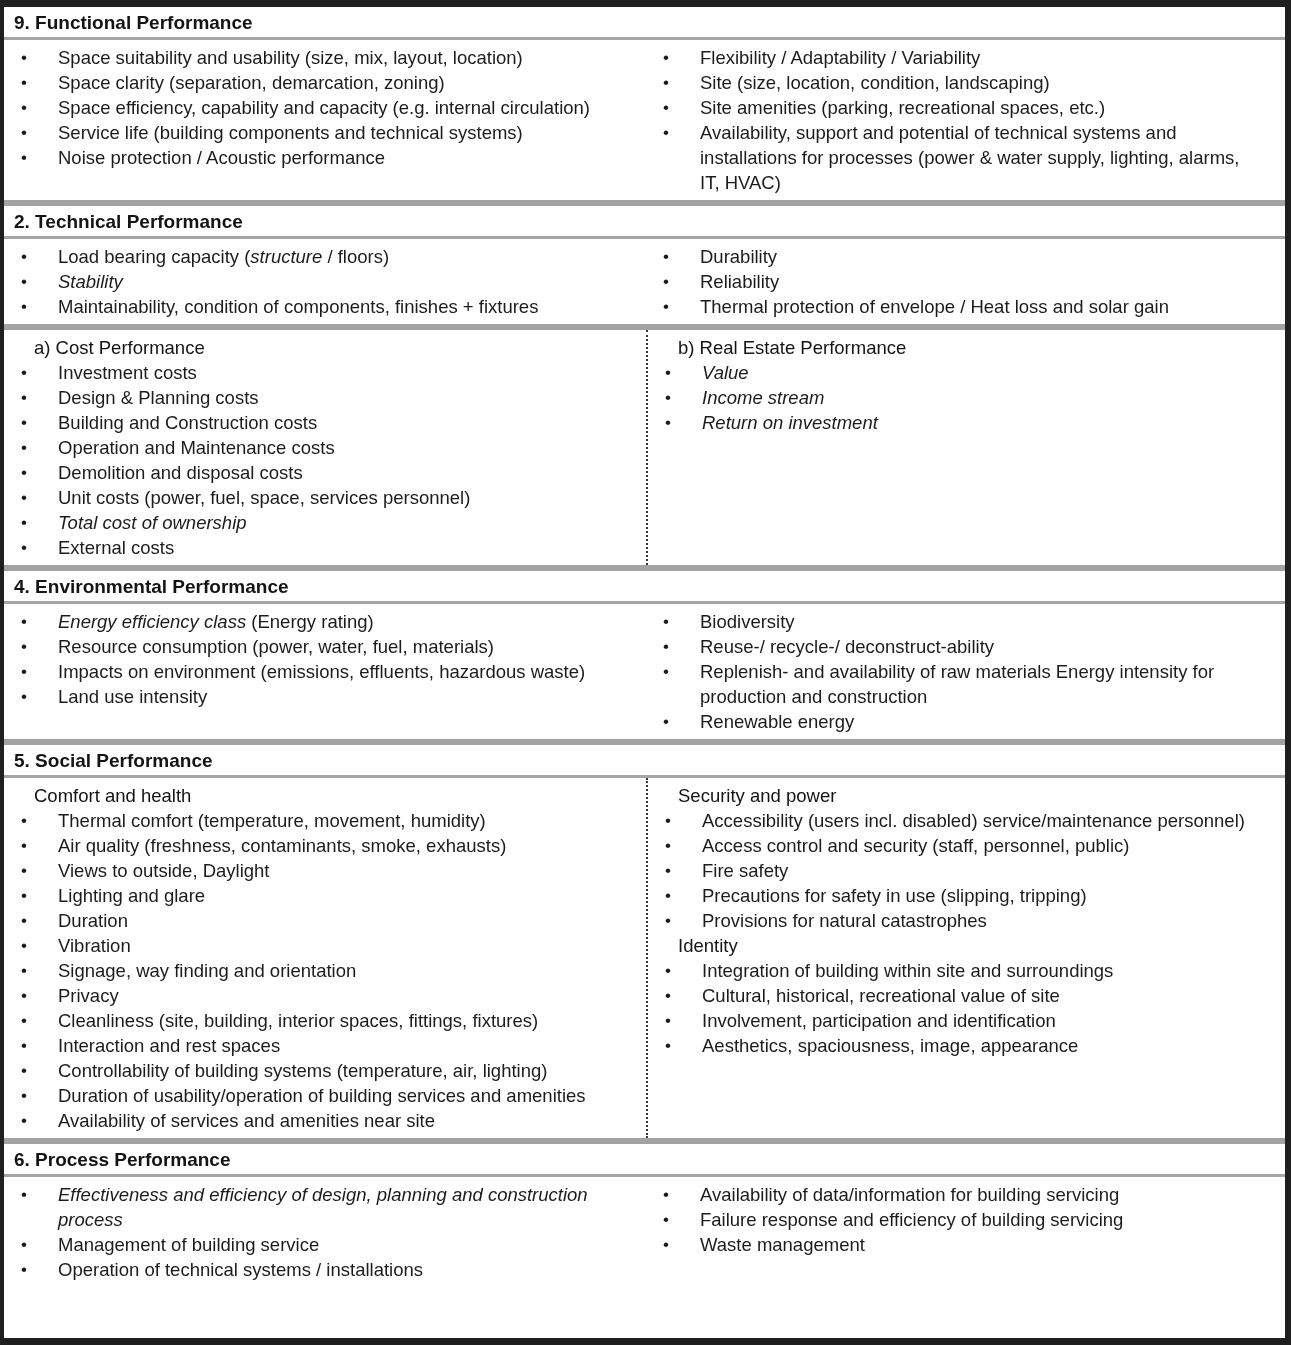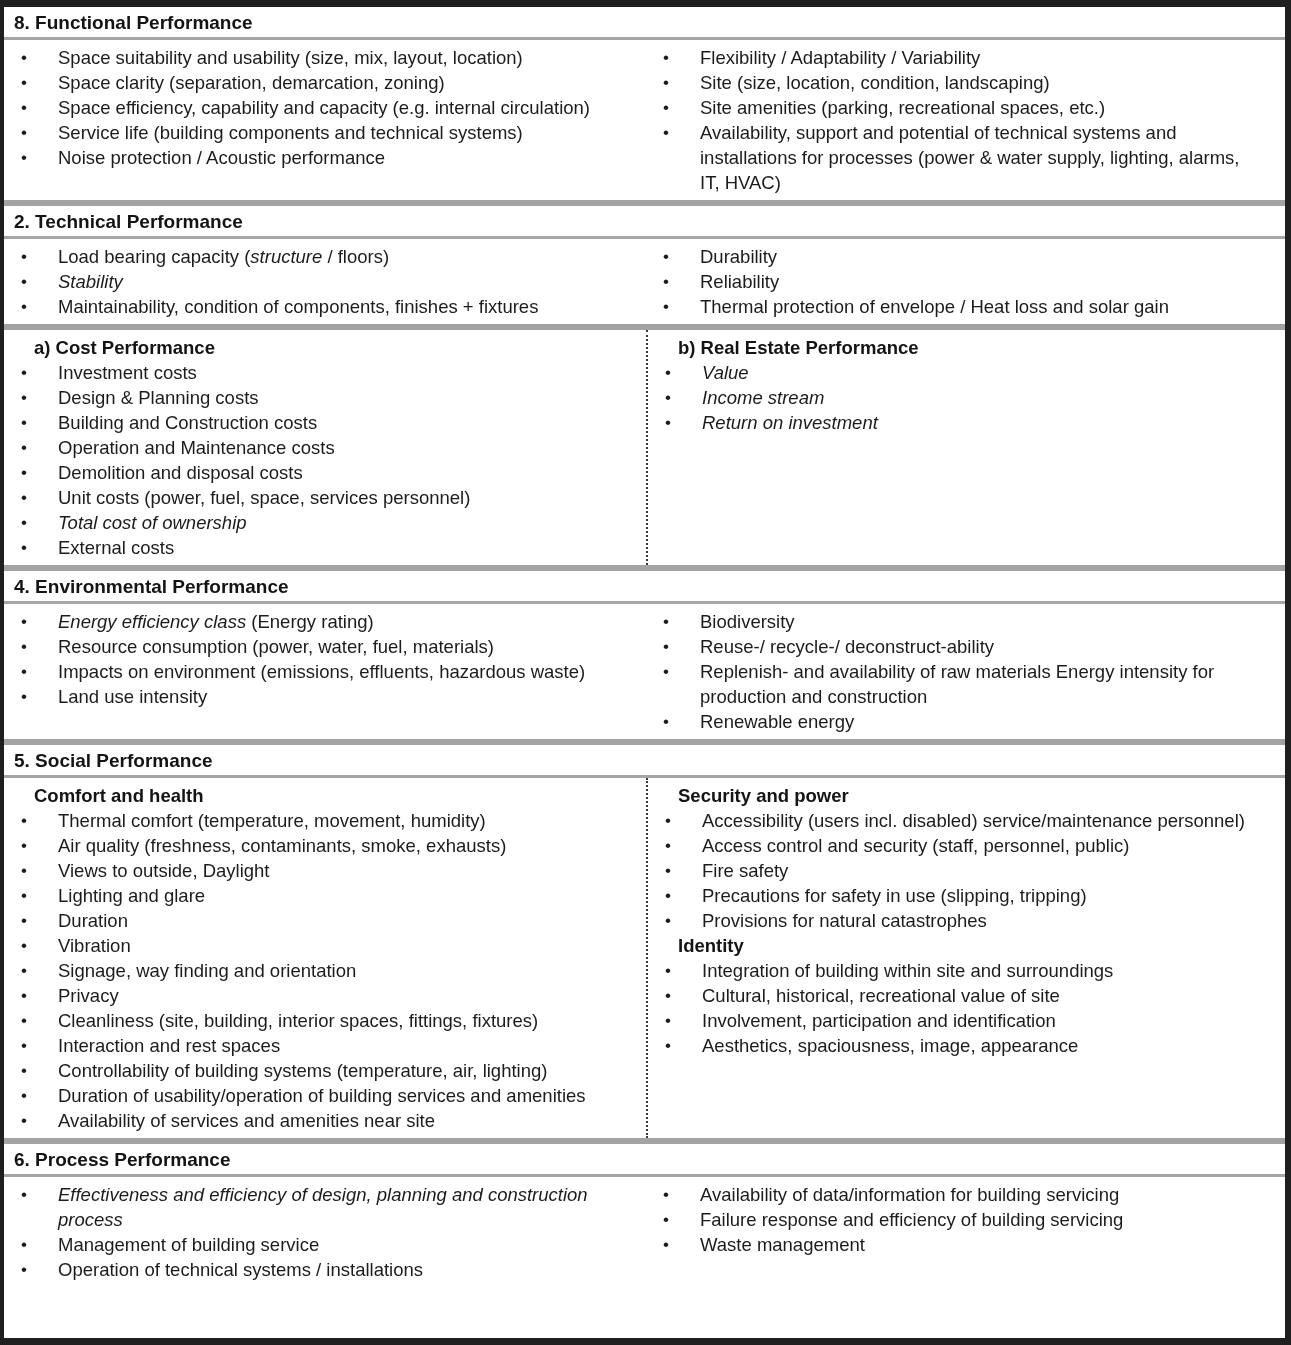--- a/index.html
+++ b/index.html
@@ -26,21 +26,21 @@
     line-height: 25px;
     color: #141414;
   }
   .sec-body { display: flex; align-items: stretch; }
   .col { box-sizing: border-box; padding: 5px 0; }
   .col.left { width: 642px; flex: 0 0 642px; }
   .col.right { flex: 1 1 auto; min-width: 0; }
   .sec-body.divided .col.right { border-left: 2px dotted #3a3a3a; }
   .group + .group { }
   .group-heading {
-    font-weight: bold;
+    font-weight: normal;
     font-size: 18.5px;
     line-height: 25px;
     padding-left: 30px;
     color: #141414;
   }
   .item { display: flex; }
   .bullet {
     flex: 0 0 54px;
     width: 54px;
     box-sizing: border-box;
@@ -55,21 +55,21 @@
     font-size: 18.5px;
     line-height: 25px;
   }
   .em { font-style: italic; }
 </style>
 </head>
 <body>
 
 <div class="table" id="table-root">
     <section class="section">
-      <div class="sec-header"><span class="sec-title">8. Functional Performance</span></div>
+      <div class="sec-header"><span class="sec-title">9. Functional Performance</span></div>
       <div class="sec-body">
         <div class="col left">
           <div class="group">
             <div class="item">
               <span class="bullet">•</span>
               <span class="itext">Space suitability and usability (size, mix, layout, location)</span>
             </div>
             <div class="item">
               <span class="bullet">•</span>
               <span class="itext">Space clarity (separation, demarcation, zoning)</span>

